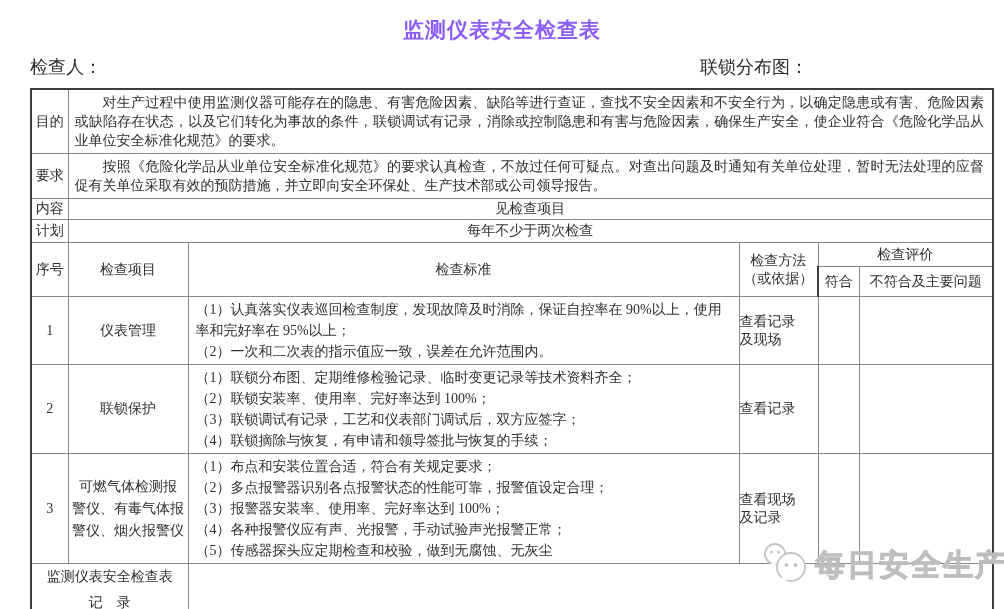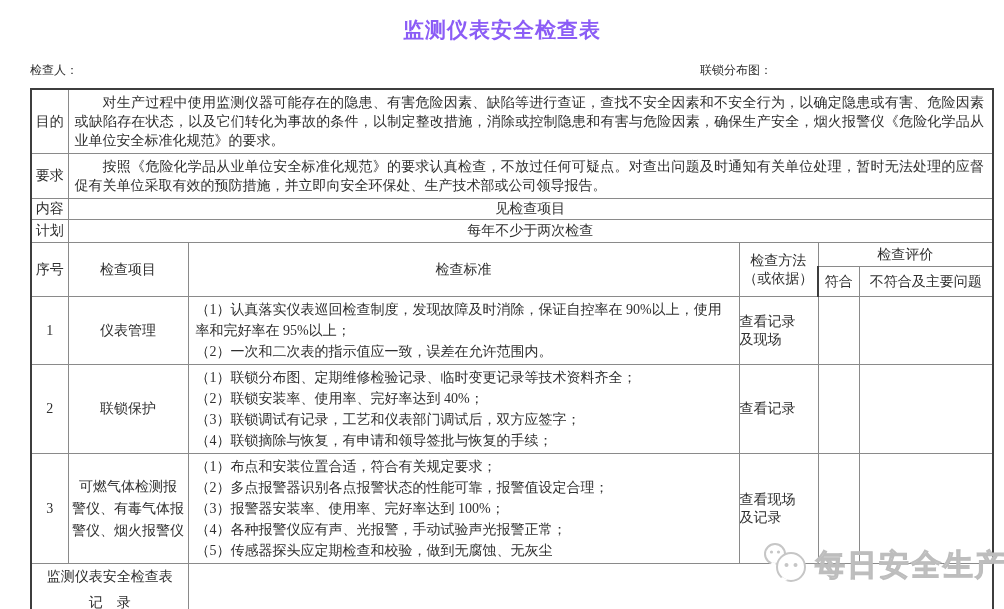--- a/index.html
+++ b/index.html
@@ -15,21 +15,21 @@
     margin-top: 16px;
     text-align: center;
     font-size: 21px;
     font-weight: bold;
     letter-spacing: 1px;
     color: #8b5cf6;
   }
   .info-row {
     position: relative;
     height: 44px;
-    font-size: 12px;
+    font-size: 18px;
   }
   .info-row span { position: absolute; bottom: 9px; white-space: nowrap; }
   .info-inspector { left: 30px; }
   .info-inspected { left: 250px; }
   .info-time { left: 700px; }
 
   table.check-table {
     margin-left: 30px;
     width: 962px;
     border-collapse: collapse;
@@ -111,21 +111,21 @@
       <col style="width:120px">
       <col style="width:551px">
     <col style="width:79px">
       <col style="width:41px">
       <col style="width:134px">
   </colgroup>
 
   <tbody>
       <tr class="r-purpose">
     <td class="lbl">目的</td>
-    <td class="para last-col" colspan="5">对生产过程中使用监测仪器可能存在的隐患、有害危险因素、缺陷等进行查证，查找不安全因素和不安全行为，以确定隐患或有害、危险因素或缺陷存在状态，以及它们转化为事故的条件，以制定整改措施，消除或控制隐患和有害与危险因素，确保生产安全，烟火报警仪《危险化学品从业单位安全标准化规范》的要求。</td>
+    <td class="para last-col" colspan="5">对生产过程中使用监测仪器可能存在的隐患、有害危险因素、缺陷等进行查证，查找不安全因素和不安全行为，以确定隐患或有害、危险因素或缺陷存在状态，以及它们转化为事故的条件，联锁调试有记录，消除或控制隐患和有害与危险因素，确保生产安全，使企业符合《危险化学品从业单位安全标准化规范》的要求。</td>
   </tr>
 
   <tr class="r-req">
     <td class="lbl">要求</td>
     <td class="para last-col" colspan="5">按照《危险化学品从业单位安全标准化规范》的要求认真检查，不放过任何可疑点。对查出问题及时通知有关单位处理，暂时无法处理的应督促有关单位采取有效的预防措施，并立即向安全环保处、生产技术部或公司领导报告。</td>
   </tr>
 
   <tr class="r-content">
     <td class="lbl">内容</td>
     <td class="center last-col" colspan="5">见检查项目</td>
@@ -157,21 +157,21 @@
     <td class="method-cell pre h">查看记录
 及现场</td>
     <td class="h"></td>
     <td class="h last-col"></td>
   </tr>
 
   <tr class="r-d2">
     <td class="lbl h">2</td>
     <td class="item-cell pre h">联锁保护</td>
     <td class="standard h">（1）联锁分布图、定期维修检验记录、临时变更记录等技术资料齐全；
-（2）联锁安装率、使用率、完好率达到 40%；
+（2）联锁安装率、使用率、完好率达到 100%；
 （3）联锁调试有记录，工艺和仪表部门调试后，双方应签字；
 （4）联锁摘除与恢复，有申请和领导签批与恢复的手续；</td>
     <td class="method-cell pre h">查看记录</td>
     <td class="h"></td>
     <td class="h last-col"></td>
   </tr>
 
   <tr class="r-d3">
     <td class="lbl h">3</td>
     <td class="item-cell pre h">可燃气体检测报

